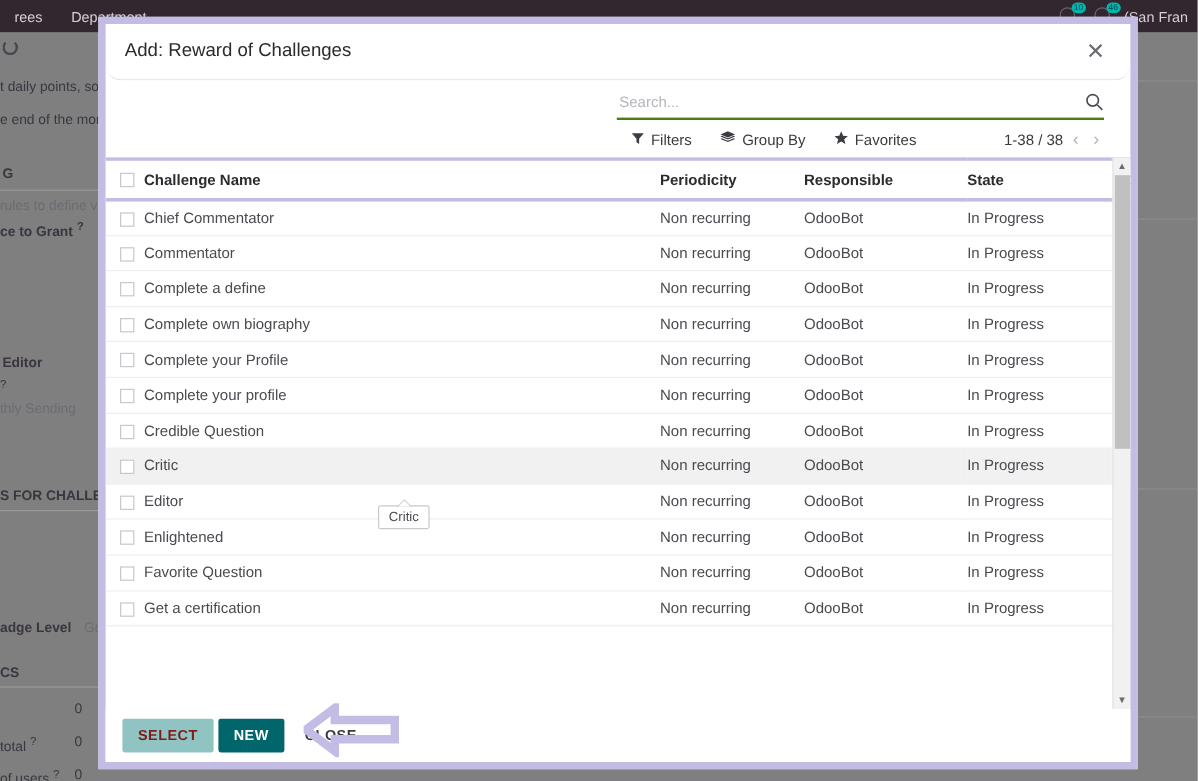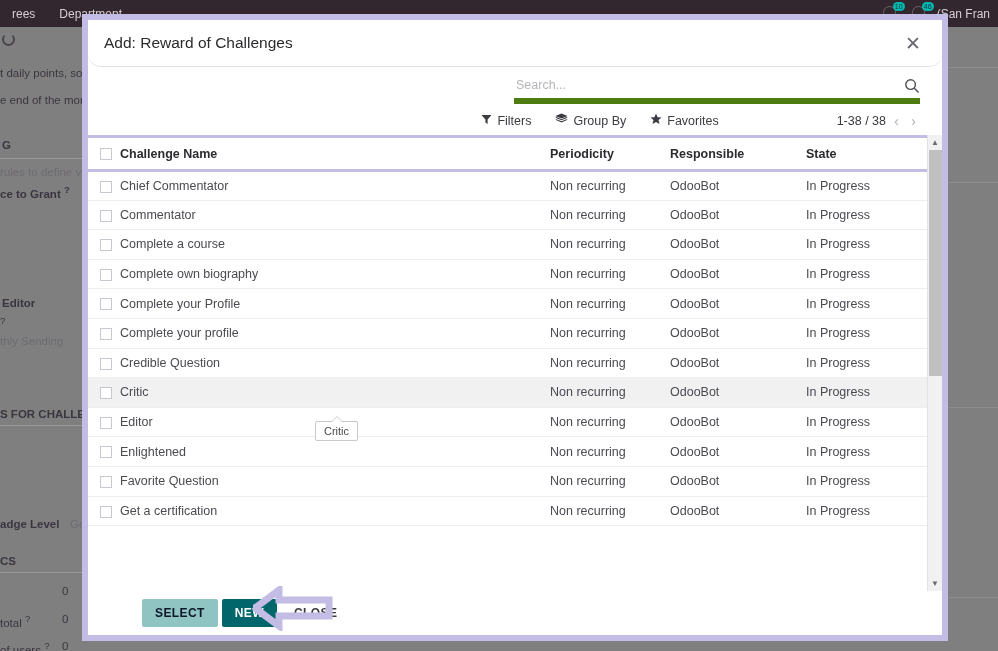--- a/index.html
+++ b/index.html
@@ -64,39 +64,39 @@
     font-size: 19px; color: #6b6b72; cursor: pointer; background: none; border: none;
     font-family: "Liberation Sans", sans-serif; line-height: 1;
   }
 
   .modal-body { flex: 1; position: relative; overflow: hidden; display: flex; flex-direction: column; }
 
   
   .control-panel { flex: none; padding: 0 22px 0 0; }
   .search-row { display: flex; justify-content: flex-end; padding-top: 9px; }
   .search-wrap {
-    width: 406px; display: flex; align-items: flex-end;
-    border-bottom: 6px solid #4d7c0f; padding-bottom: 4px;
+    width: 406px; display: flex; align-items: center;
+    border-bottom: 2px solid #4d7c0f; padding-bottom: 4px;
   }
   .search-input {
     flex: 1; border: none; outline: none; font-size: 12.5px; color: #3a3a3f;
     font-family: "Liberation Sans", sans-serif; background: transparent;
     padding: 2px 0 2px 2px;
   }
   .search-input::placeholder { color: #b6b4bb; }
   .search-icon { width: 16px; height: 16px; flex: none; color: #4d4d55; }
 
   .filter-row {
     display: flex; align-items: center; justify-content: flex-end;
     gap: 0; padding: 9px 0 7px 0; font-size: 12.5px;
   }
   .fbtn { display: flex; align-items: center; gap: 5px; color: #3b3b42;
     padding: 0 12px; cursor: pointer; white-space: nowrap; }
   .fbtn svg { flex: none; }
-  .pager { display: flex; align-items: center; gap: 4px; margin-left: 106px; }
+  .pager { display: flex; align-items: center; gap: 4px; margin-left: 61px; }
   .pager-count { font-size: 12.5px; color: #39393f; white-space: nowrap; }
   .pager-arrow { color: #b3b1b9; font-size: 15px; padding: 0 4px; cursor: pointer; line-height: 1; }
 
   
   .table-scroll { flex: 1; overflow: hidden; position: relative; }
   table { width: 100%; border-collapse: collapse; table-layout: fixed; }
   thead th {
     background: #fff; font-size: 12.5px; color: #2c2c30; font-weight: bold;
     text-align: left; height: 34px; padding: 0;
     border-top: 3px solid #c3bce4; border-bottom: 3px solid #c3bce4;
@@ -151,21 +151,21 @@
   
   .modal-footer {
     flex: none; height: 44px; display: flex; align-items: center;
     padding: 0 14px; gap: 4px; background: #fff; position: relative;
   }
   .btn {
     font-size: 12px; font-weight: bold; letter-spacing: .4px;
     padding: 7px 13px; border: none; cursor: pointer; border-radius: 2px;
     font-family: "Liberation Sans", sans-serif;
   }
-  .btn-select { background: #8fc4c2; color: #0f172a; margin-left: 40px; }
+  .btn-select { background: #8fc4c2; color: #7f1d1d; }
   .btn-new { background: #01666c; color: #ffffff; }
   .btn-close { background: transparent; color: #3a3a40; }
 
   
   .anno-arrow { position: absolute; left: 253px; top: 586px; z-index: 40; }
 </style>
 </head>
 <body>
 
 <div class="bg-navbar">
@@ -307,21 +307,21 @@
             <tr>
               <td class="c-check"><span class="cb"></span></td>
               <td class="c-name">Commentator</td>
               <td class="c-per">Non recurring</td>
               <td class="c-resp">OdooBot</td>
               <td class="c-state">In Progress</td>
               <td class="c-opt"></td>
             </tr>
             <tr>
               <td class="c-check"><span class="cb"></span></td>
-              <td class="c-name">Complete a course</td>
+              <td class="c-name">Complete a define</td>
               <td class="c-per">Non recurring</td>
               <td class="c-resp">OdooBot</td>
               <td class="c-state">In Progress</td>
               <td class="c-opt"></td>
             </tr>
             <tr>
               <td class="c-check"><span class="cb"></span></td>
               <td class="c-name">Complete own biography</td>
               <td class="c-per">Non recurring</td>
               <td class="c-resp">OdooBot</td>

